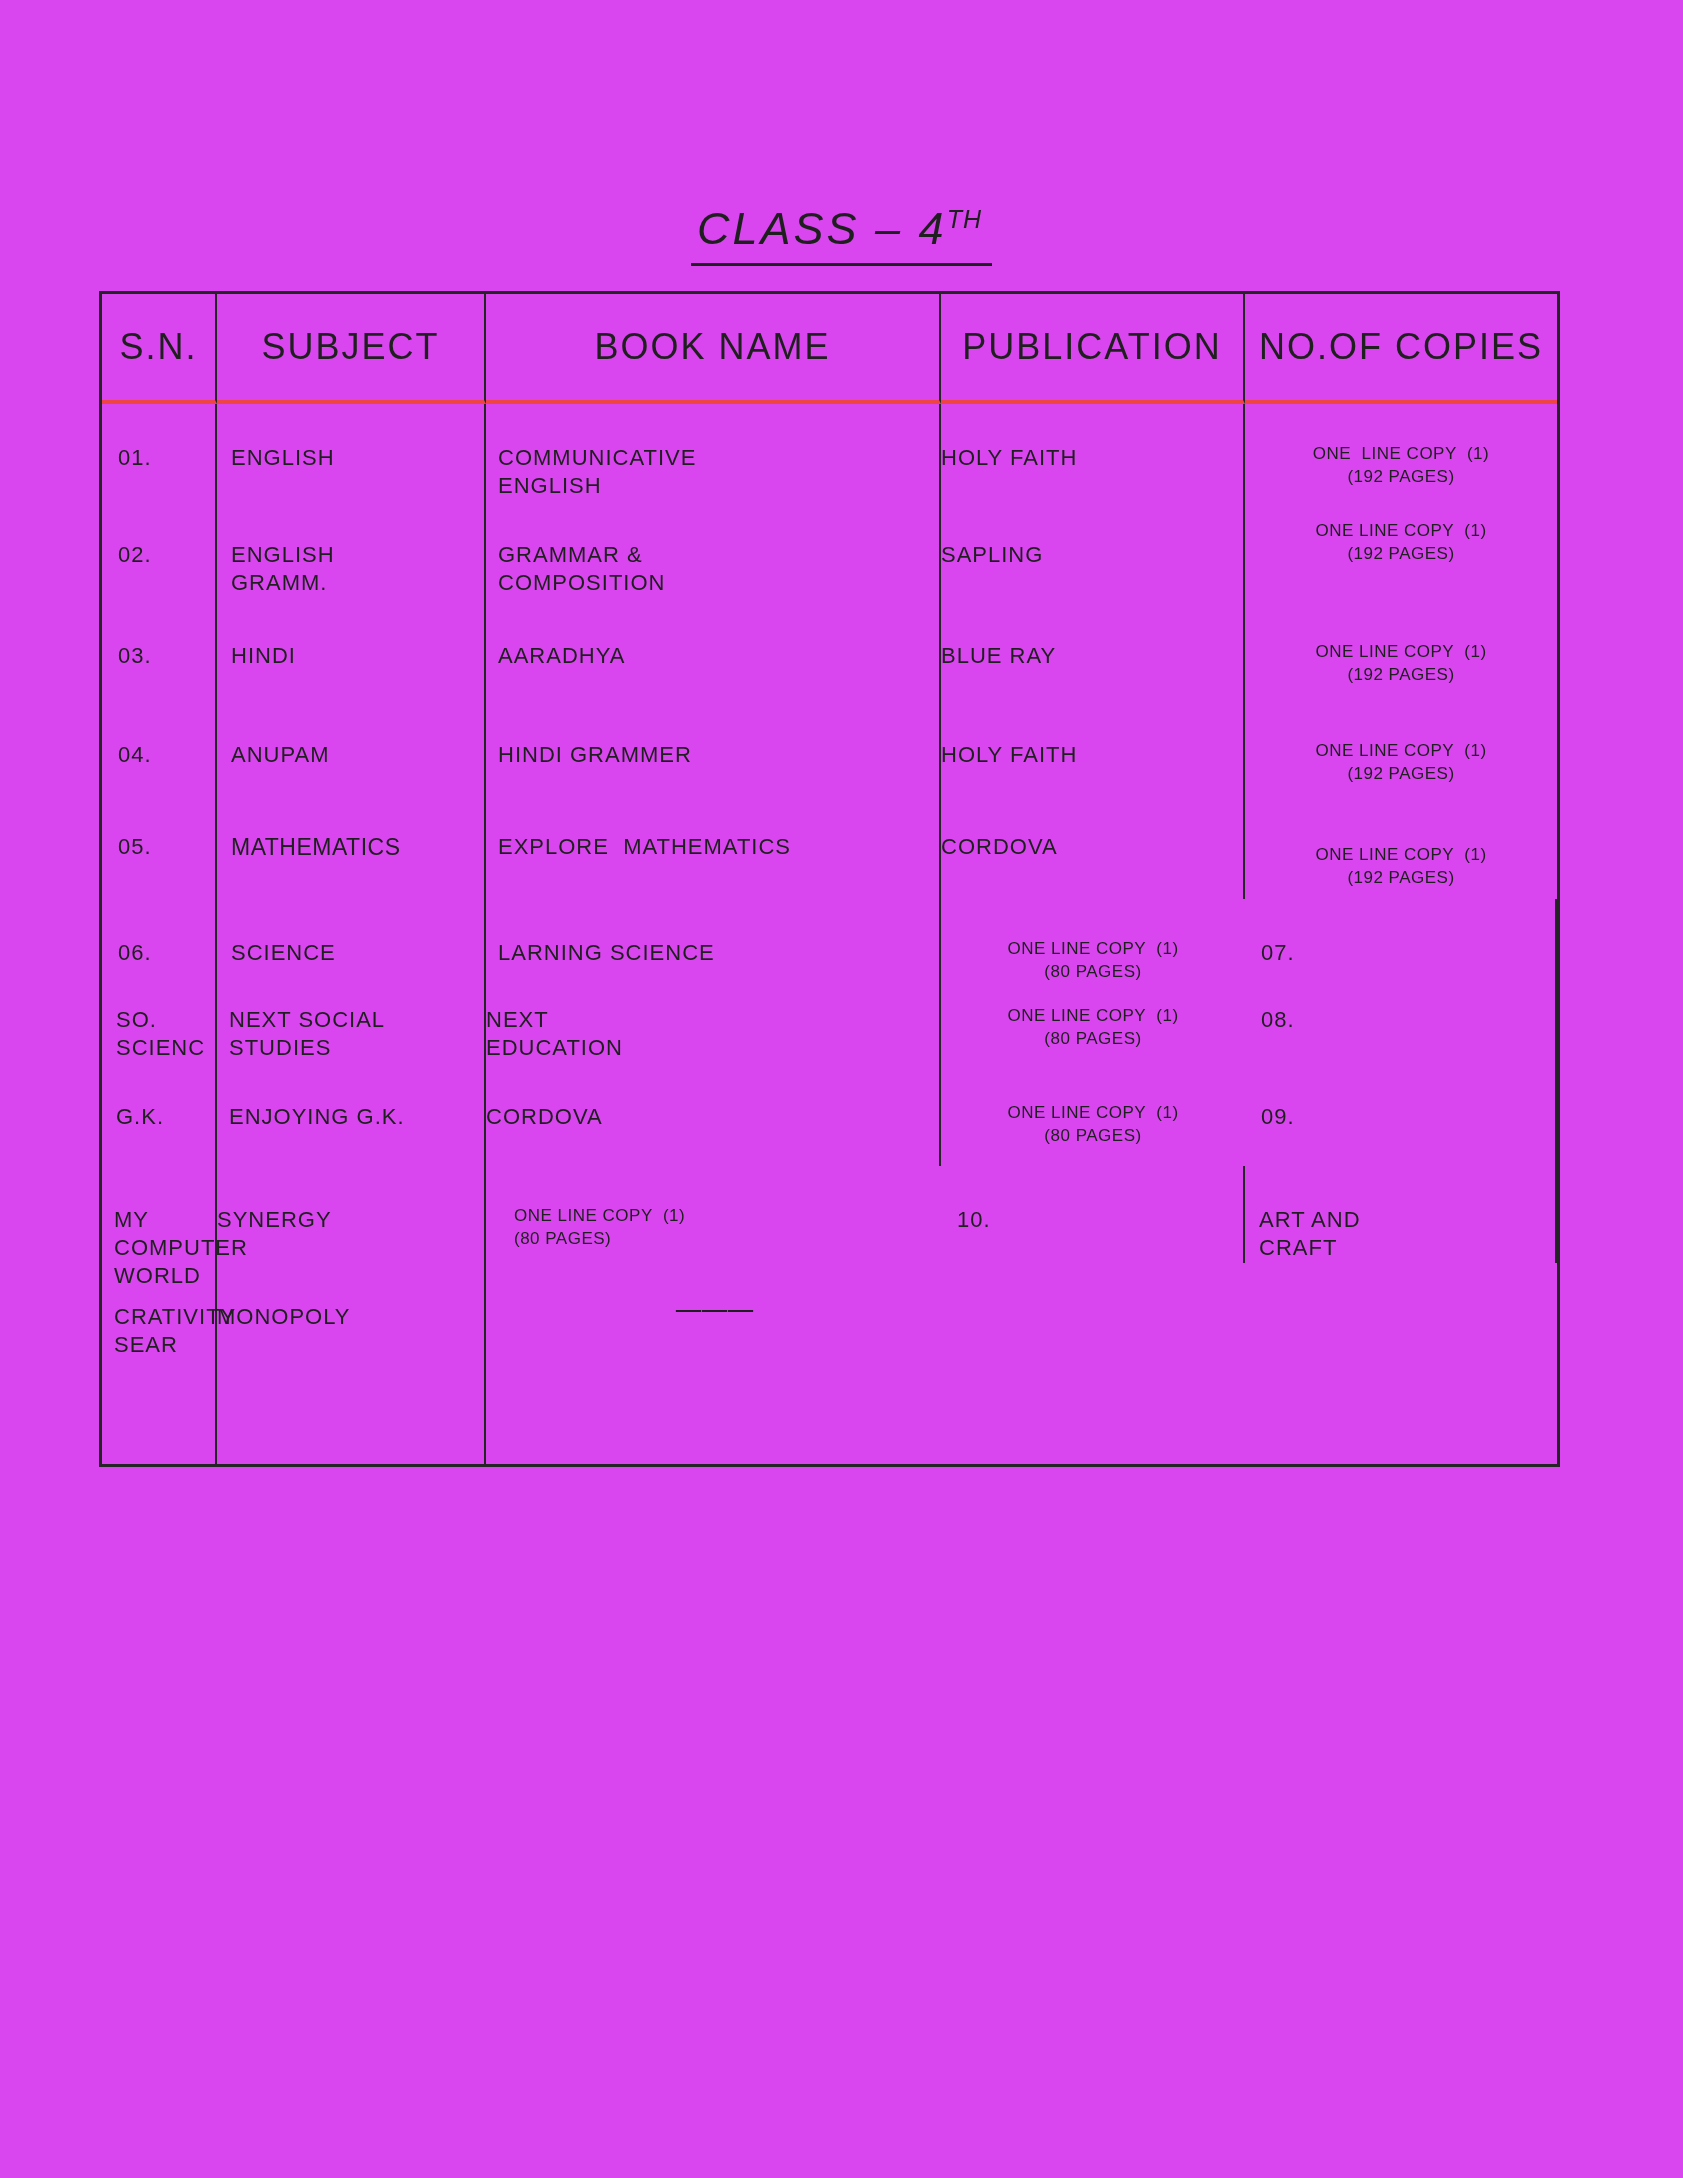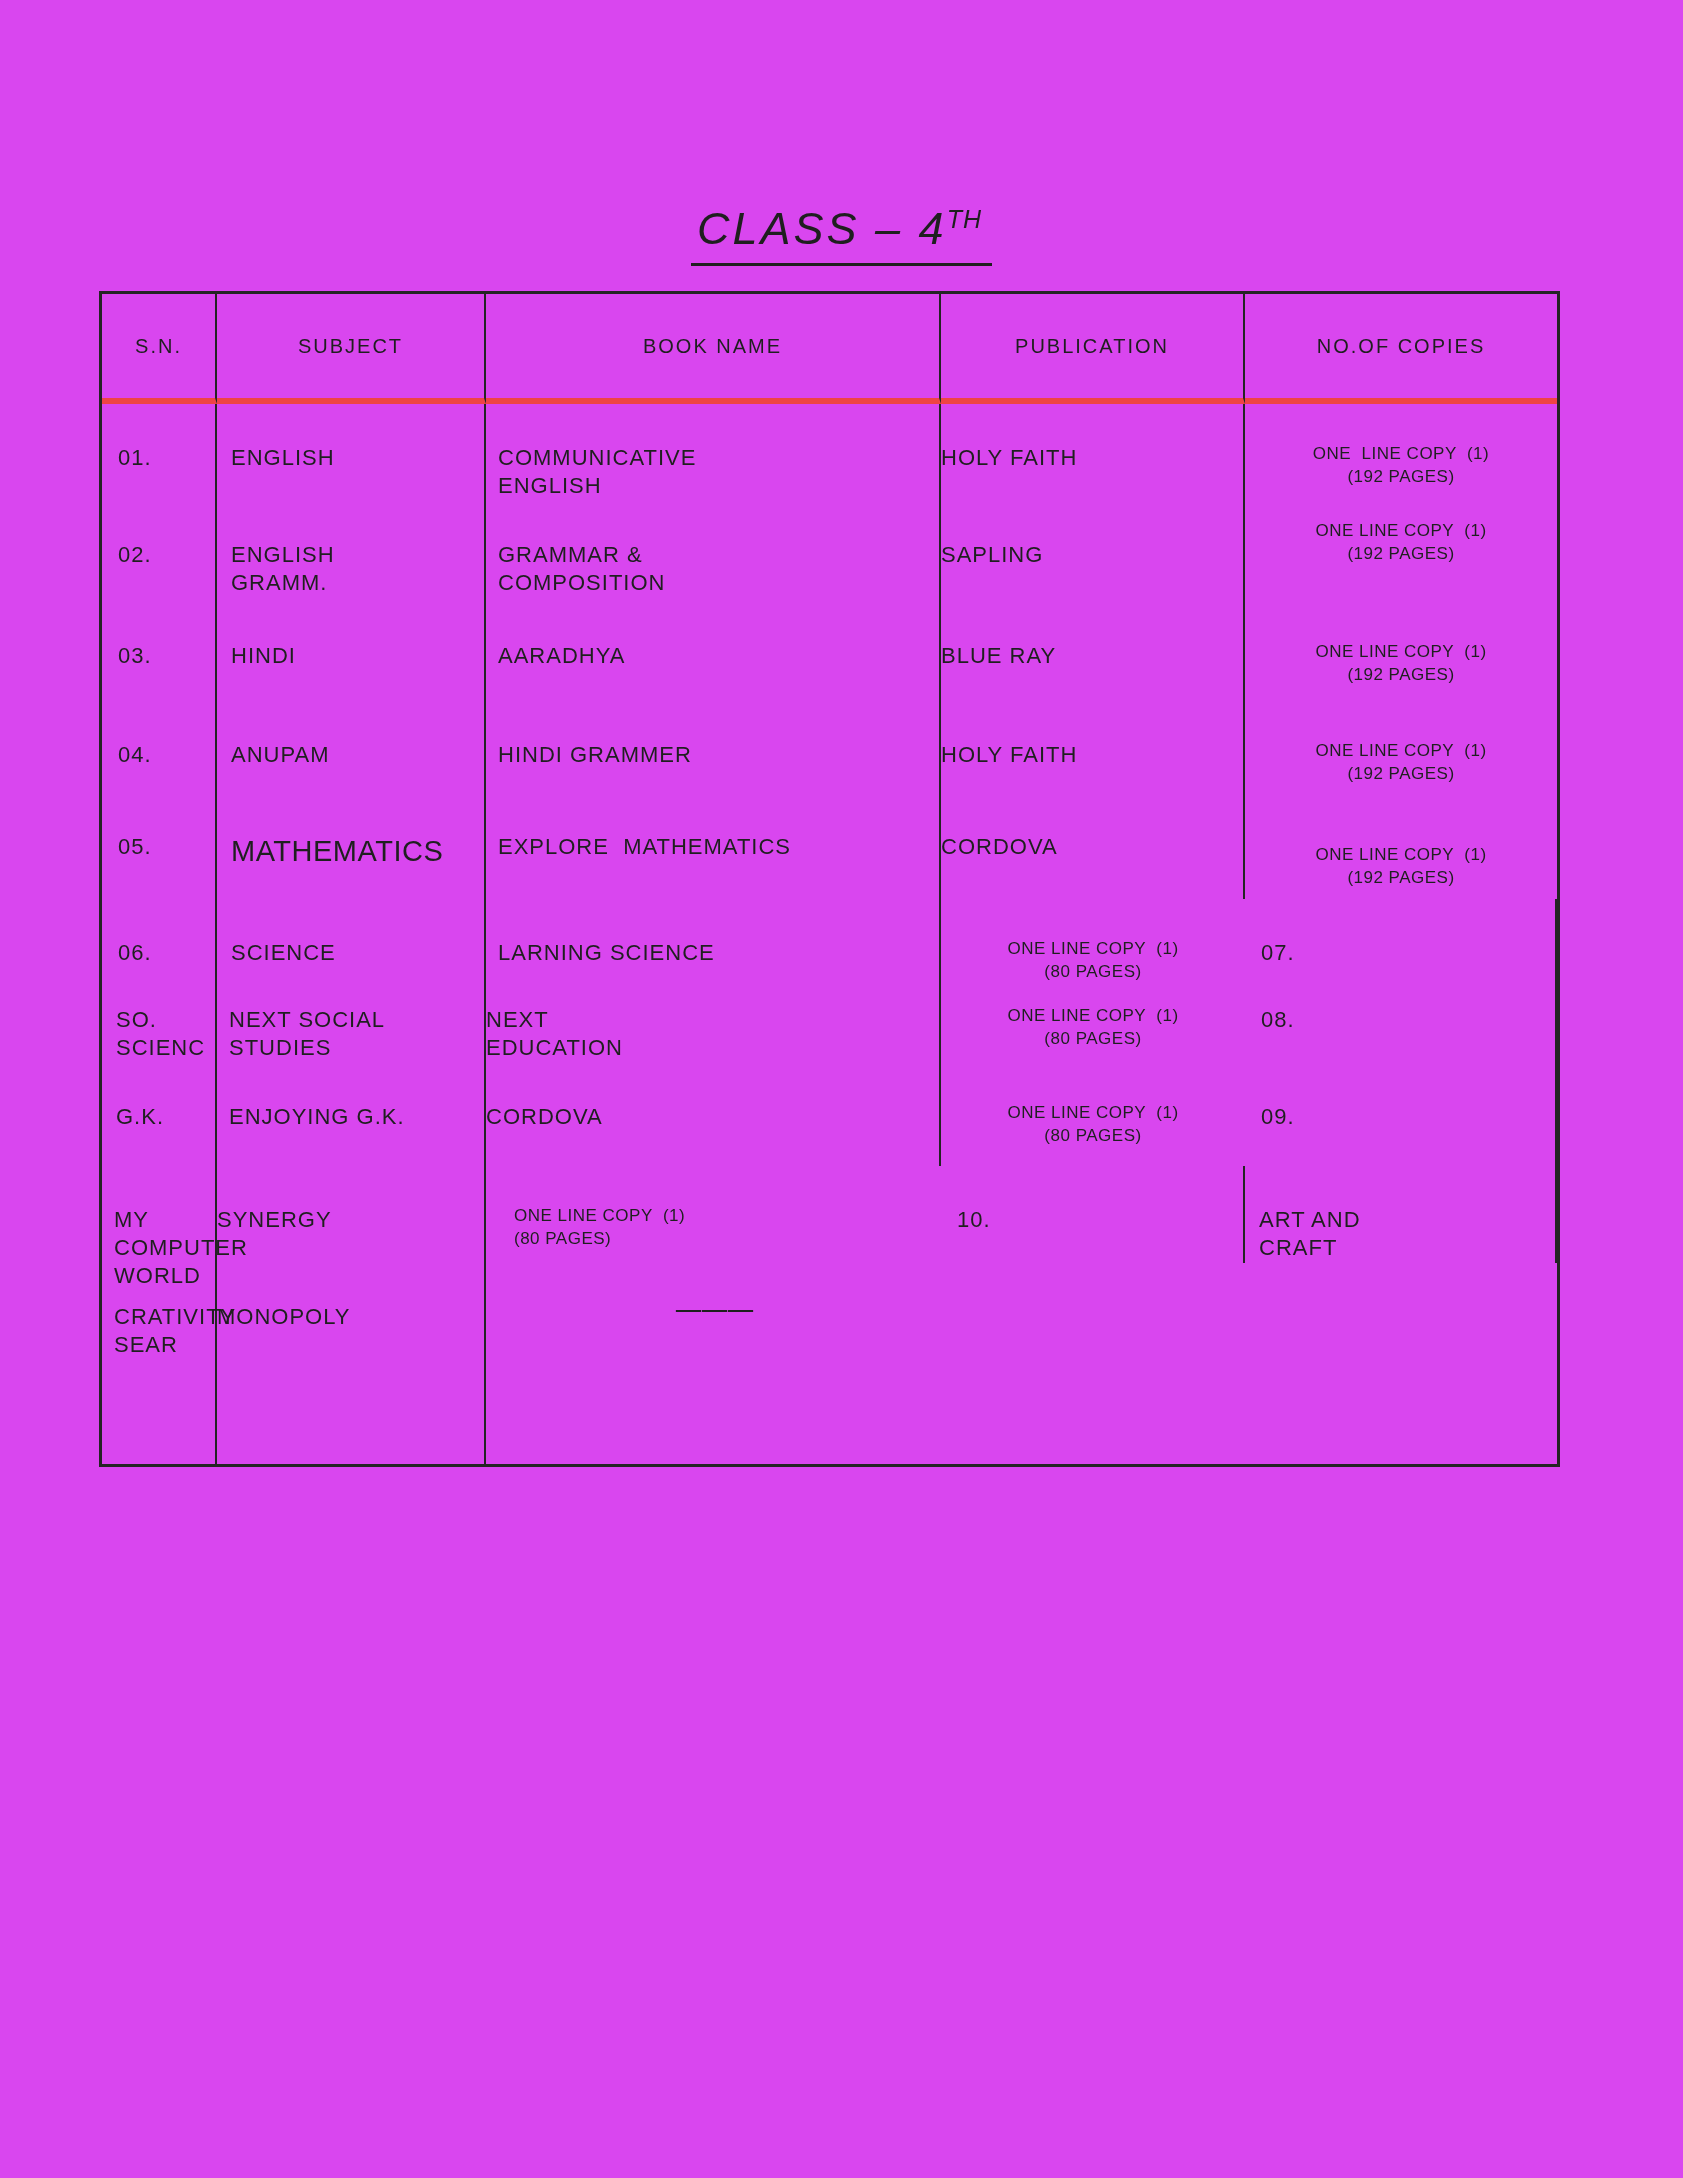--- a/index.html
+++ b/index.html
@@ -42,25 +42,25 @@
     width: 1461px;
     height: 1176px;
     border: 3px solid #242424;
     display: grid;
     grid-template-columns: 115px 269px 455px 304px 1fr;
     grid-template-rows: 110px 97px 101px 99px 92px 106px 67px 97px 103px 97px 1fr;
   }
   .cell { overflow: visible; }
   .c1, .c2, .c3, .c4 { border-right: 2px solid #242424; }
   .th {
-    border-bottom: 6px solid #ef4444;
+    border-bottom: 4px solid #ef4444;
     display: flex;
     align-items: center;
     justify-content: center;
-    font-size: 20px;
+    font-size: 36px;
     letter-spacing: 2px;
     white-space: nowrap;
   }
   .td {
     font-size: 22px;
     letter-spacing: 1px;
     line-height: 1.27;
     padding-top: 40px;
     white-space: pre-wrap;
   }
@@ -68,21 +68,21 @@
   .td.c2 { padding-left: 14px; }
   .td.c3 { padding-left: 12px; }
   .td.c4 { padding-left: 0; }
   .td.c5 {
     text-align: center;
     font-size: 17px;
     letter-spacing: 0.5px;
     line-height: 1.38;
     padding-top: 38px;
   }
-  .td.smaller { font-size: 29px; letter-spacing: 0.5px; }
+  .td.smaller { font-size: 23px; letter-spacing: 0.5px; }
   .td.up20 { padding-top: 18px; }
   .td.down12 { padding-top: 50px; }
   .td.align-left { text-align: left; padding-left: 28px; }
   .td.dash-cell {
     font-family: "DejaVu Sans", sans-serif;
     font-size: 28px;
     letter-spacing: -2px;
     padding-top: 28px;
   }
 </style>

